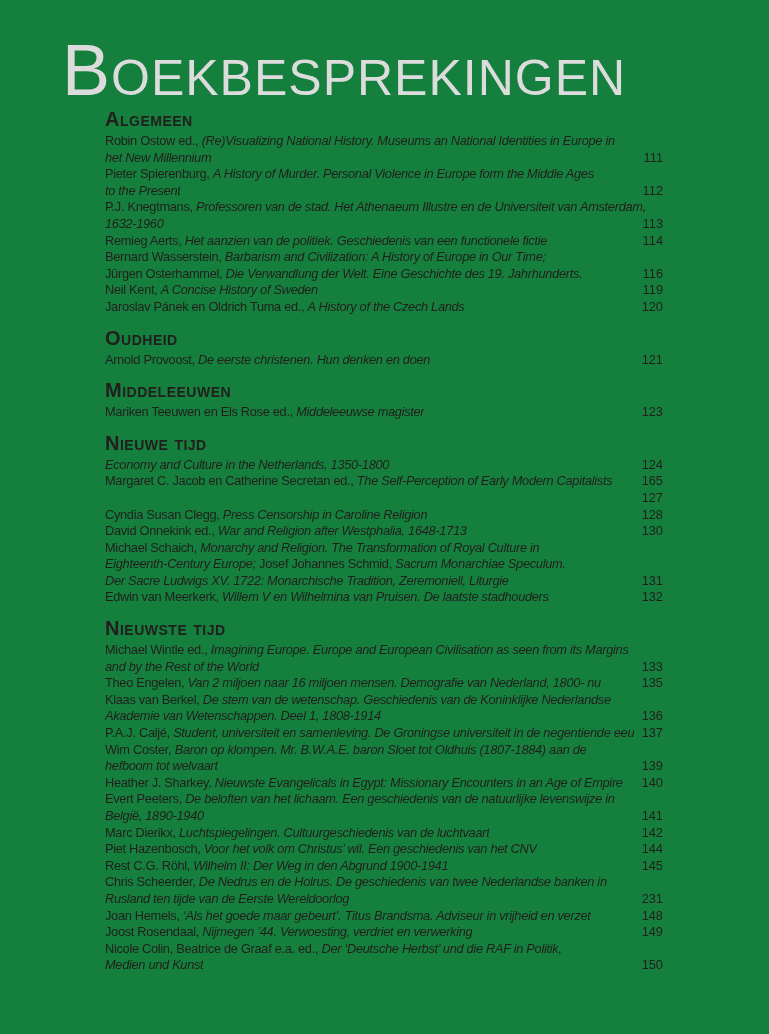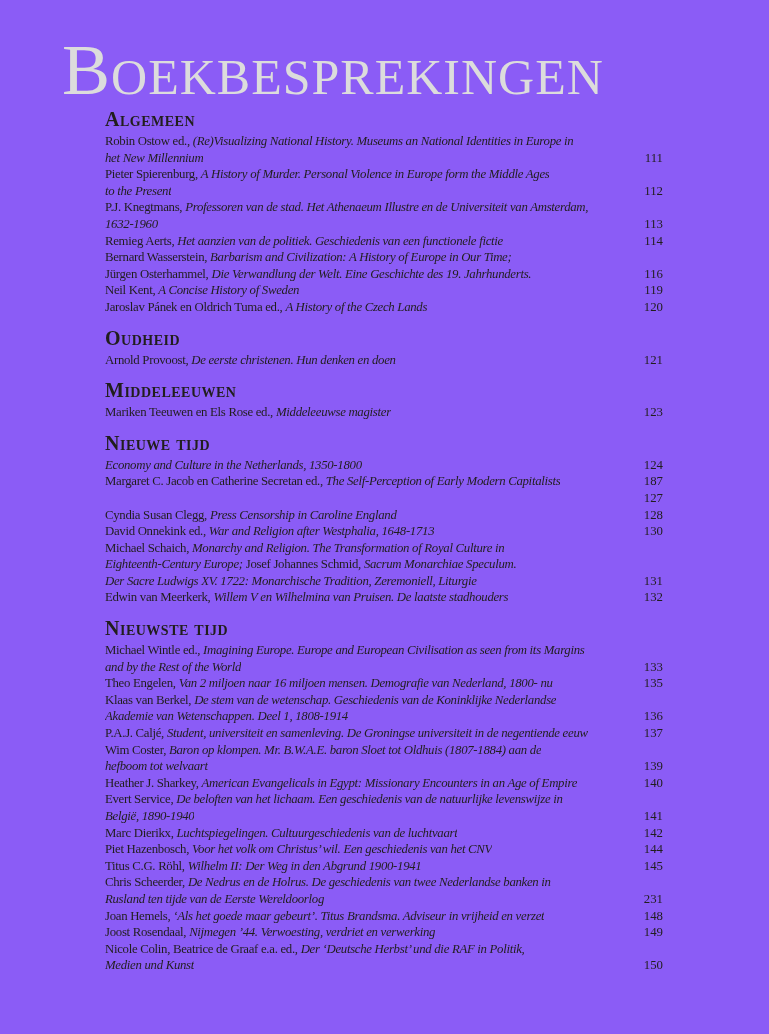--- a/index.html
+++ b/index.html
@@ -1,23 +1,23 @@
 <!DOCTYPE html>
 <html style="--title-color: #dcdcdc; --text-color: #211e1d;"><head>
 <meta charset="utf-8">
 <style>
   html,body{margin:0;padding:0;background:#ffffff;}
   .page{
     position:relative;
     width:769px;height:1034px;
-    background:#8b5cf6;
+    background:#15803d;
     box-sizing:border-box;
     padding:34px 0 0 62px;
     overflow:hidden;
-    font-family:Liberation Serif, serif;
+    font-family:Liberation Sans, sans-serif;
     color:var(--text-color,#211e1d);
   }
   .doc-title{
     margin:0;
     font-weight:400;
     font-size:72px;
     line-height:72px;
     font-variant:small-caps;
     letter-spacing:1px;
     color:var(--title-color,#dcdcdc);
@@ -109,27 +109,27 @@
         </div>
       </section>
       <section class="toc-section">
         <h2 class="section-heading">Nieuwe tijd</h2>
         <div class="toc-line">
           <span class="line-text"><span class="it">Economy and Culture in the Netherlands, 1350-1800</span></span>
           <span class="line-page">124</span>
         </div>
         <div class="toc-line">
           <span class="line-text"><span>Margaret C. Jacob en Catherine Secretan ed., </span><span class="it">The Self-Perception of Early Modern Capitalists</span></span>
-          <span class="line-page">187</span>
+          <span class="line-page">165</span>
         </div>
         <div class="toc-line">
           <span class="line-page">127</span>
         </div>
         <div class="toc-line">
-          <span class="line-text"><span>Cyndia Susan Clegg, </span><span class="it">Press Censorship in Caroline England</span></span>
+          <span class="line-text"><span>Cyndia Susan Clegg, </span><span class="it">Press Censorship in Caroline Religion</span></span>
           <span class="line-page">128</span>
         </div>
         <div class="toc-line">
           <span class="line-text"><span>David Onnekink ed., </span><span class="it">War and Religion after Westphalia, 1648-1713</span></span>
           <span class="line-page">130</span>
         </div>
         <div class="toc-line">
           <span class="line-text"><span>Michael Schaich, </span><span class="it">Monarchy and Religion. The Transformation of Royal Culture in</span></span>
           <span class="line-page"></span>
         </div>
@@ -174,41 +174,41 @@
         </div>
         <div class="toc-line">
           <span class="line-text"><span>Wim Coster, </span><span class="it">Baron op klompen. Mr. B.W.A.E. baron Sloet tot Oldhuis (1807-1884) aan de</span></span>
           <span class="line-page"></span>
         </div>
         <div class="toc-line">
           <span class="line-text"><span class="it">hefboom tot welvaart</span></span>
           <span class="line-page">139</span>
         </div>
         <div class="toc-line">
-          <span class="line-text"><span>Heather J. Sharkey, </span><span class="it">American Evangelicals in Egypt: Missionary Encounters in an Age of Empire</span></span>
+          <span class="line-text"><span>Heather J. Sharkey, </span><span class="it">Nieuwste Evangelicals in Egypt: Missionary Encounters in an Age of Empire</span></span>
           <span class="line-page">140</span>
         </div>
         <div class="toc-line">
-          <span class="line-text"><span>Evert Service, </span><span class="it">De beloften van het lichaam. Een geschiedenis van de natuurlijke levenswijze in</span></span>
+          <span class="line-text"><span>Evert Peeters, </span><span class="it">De beloften van het lichaam. Een geschiedenis van de natuurlijke levenswijze in</span></span>
           <span class="line-page"></span>
         </div>
         <div class="toc-line">
           <span class="line-text"><span class="it">België, 1890-1940</span></span>
           <span class="line-page">141</span>
         </div>
         <div class="toc-line">
           <span class="line-text"><span>Marc Dierikx, </span><span class="it">Luchtspiegelingen. Cultuurgeschiedenis van de luchtvaart</span></span>
           <span class="line-page">142</span>
         </div>
         <div class="toc-line">
           <span class="line-text"><span>Piet Hazenbosch, </span><span class="it">Voor het volk om Christus’ wil. Een geschiedenis van het CNV</span></span>
           <span class="line-page">144</span>
         </div>
         <div class="toc-line">
-          <span class="line-text"><span>Titus C.G. Röhl, </span><span class="it">Wilhelm II: Der Weg in den Abgrund 1900-1941</span></span>
+          <span class="line-text"><span>Rest C.G. Röhl, </span><span class="it">Wilhelm II: Der Weg in den Abgrund 1900-1941</span></span>
           <span class="line-page">145</span>
         </div>
         <div class="toc-line">
           <span class="line-text"><span>Chris Scheerder, </span><span class="it">De Nedrus en de Holrus. De geschiedenis van twee Nederlandse banken in</span></span>
           <span class="line-page"></span>
         </div>
         <div class="toc-line">
           <span class="line-text"><span class="it">Rusland ten tijde van de Eerste Wereldoorlog</span></span>
           <span class="line-page">231</span>
         </div>

